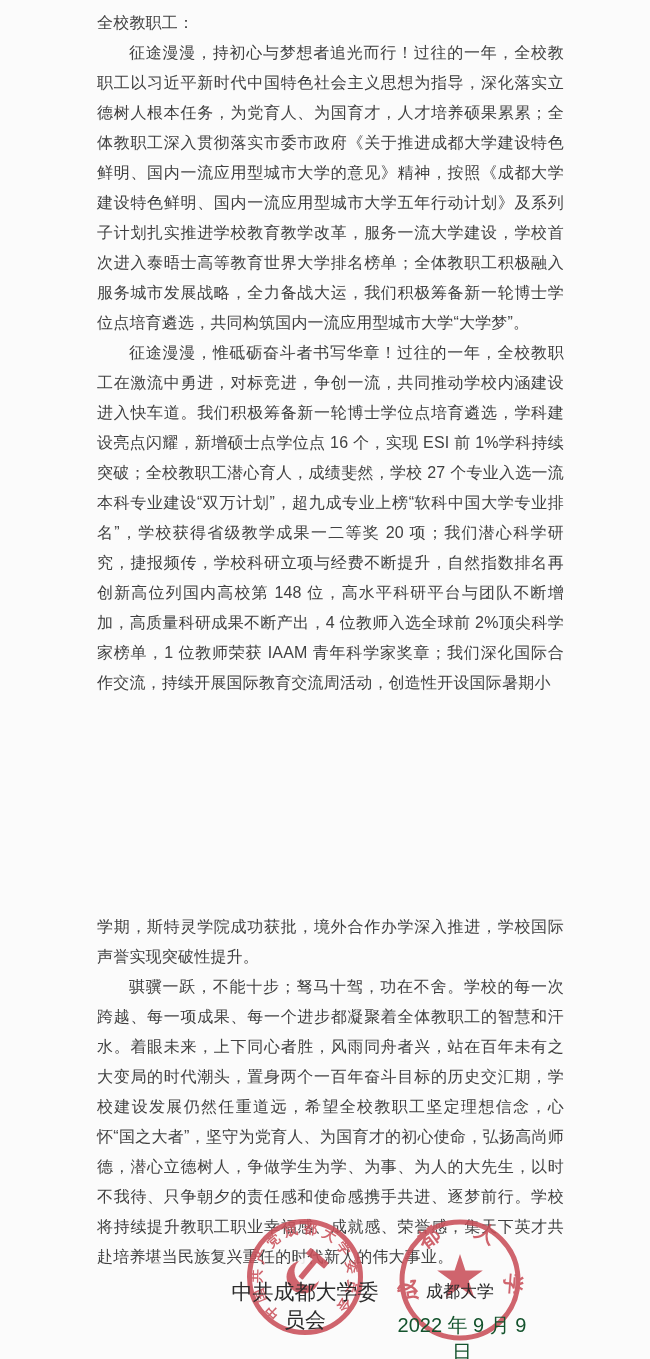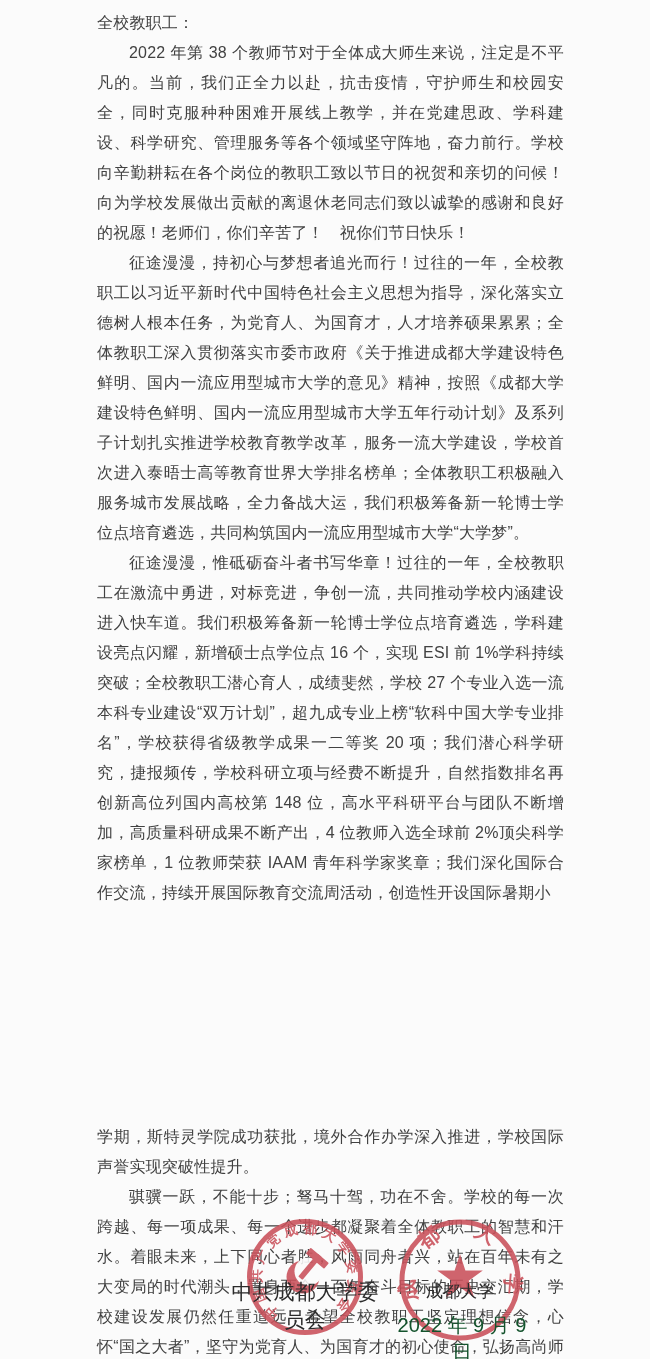--- a/index.html
+++ b/index.html
@@ -56,21 +56,20 @@
     font-size:20px;
   }
 </style>
 </head>
 <body>
 
 <div class="page">
 
   <div class="body-text">
     <p class="salutation">全校教职工：</p>
-    <p class="para">2022 年第 38 个教师节对于全体成大师生来说，注定是不平凡的。当前，我们正全力以赴，抗击疫情，守护师生和校园安全，同时克服种种困难开展线上教学，并在党建思政、学科建设、科学研究、管理服务等各个领域坚守阵地，奋力前行。学校向辛勤耕耘在各个岗位的教职工致以节日的祝贺和亲切的问候！向为学校发展做出贡献的离退休老同志们致以诚挚的感谢和良好的祝愿！老师们，你们辛苦了！　祝你们节日快乐！</p>
     <p class="para">征途漫漫，持初心与梦想者追光而行！过往的一年，全校教职工以习近平新时代中国特色社会主义思想为指导，深化落实立德树人根本任务，为党育人、为国育才，人才培养硕果累累；全体教职工深入贯彻落实市委市政府《关于推进成都大学建设特色鲜明、国内一流应用型城市大学的意见》精神，按照《成都大学建设特色鲜明、国内一流应用型城市大学五年行动计划》及系列子计划扎实推进学校教育教学改革，服务一流大学建设，学校首次进入泰晤士高等教育世界大学排名榜单；全体教职工积极融入服务城市发展战略，全力备战大运，我们积极筹备新一轮博士学位点培育遴选，共同构筑国内一流应用型城市大学“大学梦”。</p>
     <p class="para">征途漫漫，惟砥砺奋斗者书写华章！过往的一年，全校教职工在激流中勇进，对标竞进，争创一流，共同推动学校内涵建设进入快车道。我们积极筹备新一轮博士学位点培育遴选，学科建设亮点闪耀，新增硕士点学位点 16 个，实现 ESI 前 1%学科持续突破；全校教职工潜心育人，成绩斐然，学校 27 个专业入选一流本科专业建设“双万计划”，超九成专业上榜“软科中国大学专业排名”，学校获得省级教学成果一二等奖 20 项；我们潜心科学研究，捷报频传，学校科研立项与经费不断提升，自然指数排名再创新高位列国内高校第 148 位，高水平科研平台与团队不断增加，高质量科研成果不断产出，4 位教师入选全球前 2%顶尖科学家榜单，1 位教师荣获 IAAM 青年科学家奖章；我们深化国际合作交流，持续开展国际教育交流周活动，创造性开设国际暑期小</p>
     <div class="gap"></div>
     <p class="para no-indent">学期，斯特灵学院成功获批，境外合作办学深入推进，学校国际声誉实现突破性提升。</p>
     <p class="para">骐骥一跃，不能十步；驽马十驾，功在不舍。学校的每一次跨越、每一项成果、每一个进步都凝聚着全体教职工的智慧和汗水。着眼未来，上下同心者胜，风雨同舟者兴，站在百年未有之大变局的时代潮头，置身两个一百年奋斗目标的历史交汇期，学校建设发展仍然任重道远，希望全校教职工坚定理想信念，心怀“国之大者”，坚守为党育人、为国育才的初心使命，弘扬高尚师德，潜心立德树人，争做学生为学、为事、为人的大先生，以时不我待、只争朝夕的责任感和使命感携手共进、逐梦前行。学校将持续提升教职工职业幸福感、成就感、荣誉感，集天下英才共赴培养堪当民族复兴重任的时代新人的伟大事业。</p>
 
   </div>
 
   <div class="signature">
 

